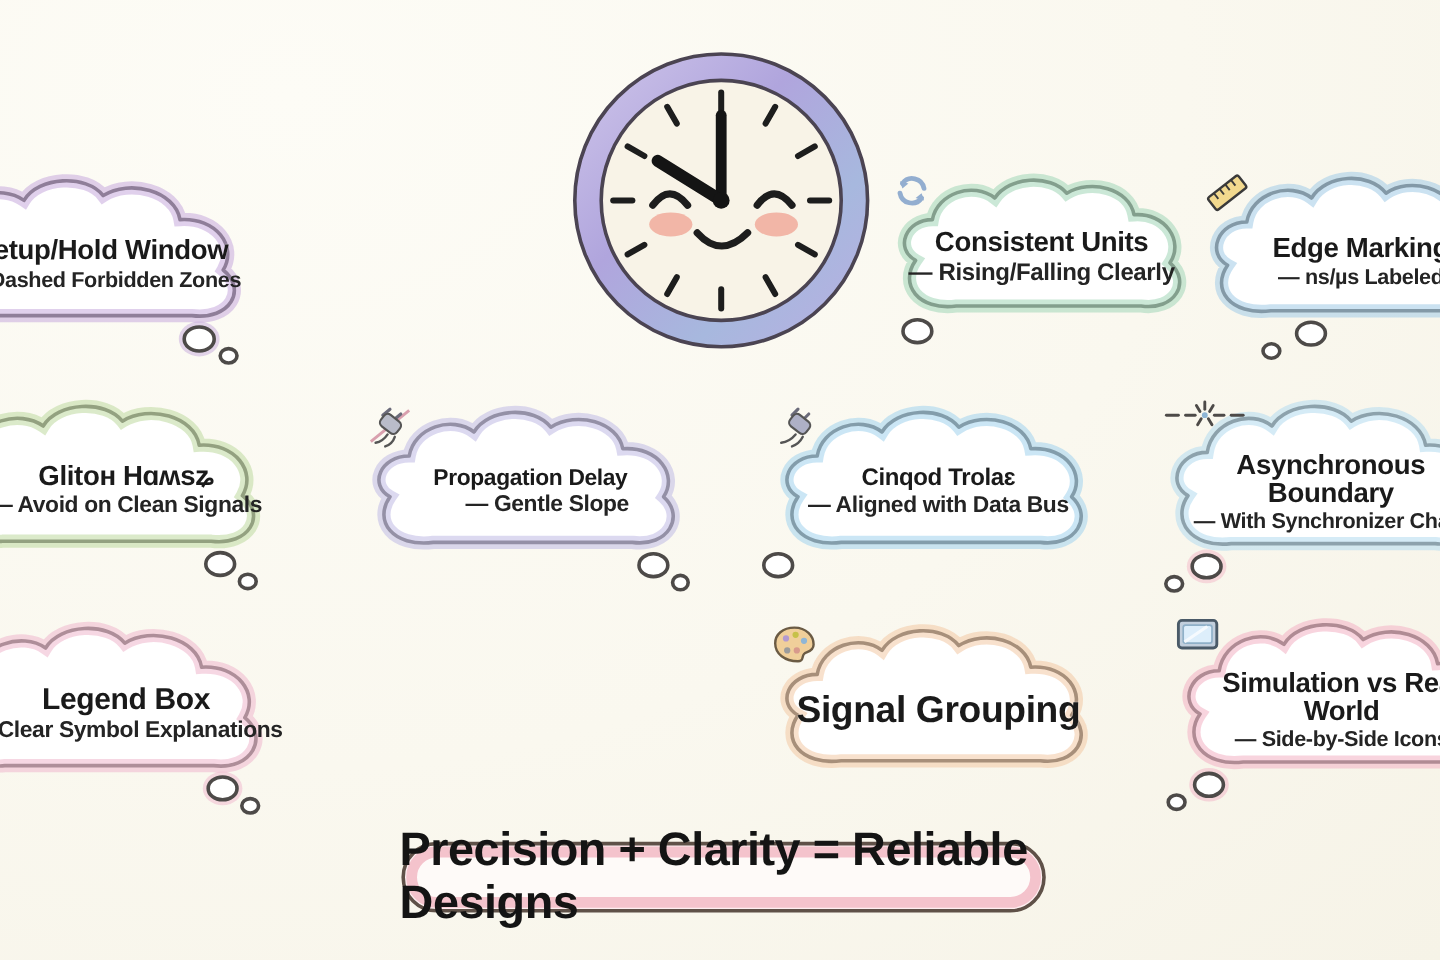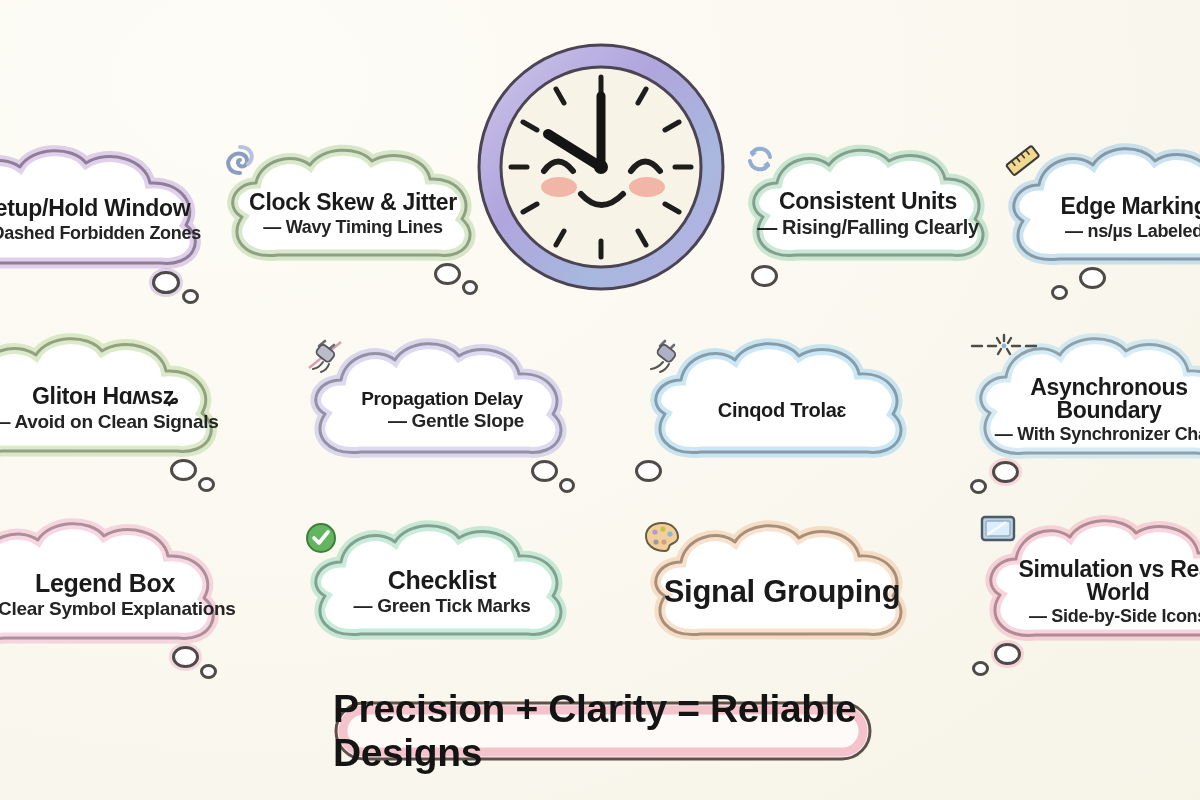--- a/index.html
+++ b/index.html
@@ -100,42 +100,20 @@
       <span class="icon">
         
       </span>
       <div class="ctitle" style="font-size:23px;">Setup/Hold Window</div>
       <div class="csub" style="font-size:18px;margin-top:3px;">— Dashed Forbidden Zones</div>
     </div>
     <div class="bub" style="left:228px;top:128px;width:22px;height:17px;background:#fff;border:3px solid #4d4a48;box-shadow:0 0 0 3px rgba(198,169,220,.5);"></div>
     <div class="bub" style="left:258px;top:146px;width:11px;height:9px;background:#fff;border:3px solid #4d4a48;"></div>
   </div>
 
-  <div class="cloud" style="left:222px;top:143px;width:262px;height:140px;">
-    <svg width="262" height="140" viewBox="0 0 262 140">
-      <path d="M56 112 C22 116 6 94 20 74 C2 64 12 40 34 40 C38 18 70 8 88 22
-               C100 4 136 2 150 18 C170 6 204 14 208 36 C236 34 252 58 240 76
-               C258 92 244 116 216 112 Z" fill="#ffffff" stroke="#4d4a48" stroke-width="3" stroke-linejoin="round"></path>
-      <path d="M56 112 C22 116 6 94 20 74 C2 64 12 40 34 40 C38 18 70 8 88 22
-               C100 4 136 2 150 18 C170 6 204 14 208 36 C236 34 252 58 240 76
-               C258 92 244 116 216 112 Z" fill="none" stroke="#bcd8a8" stroke-width="11" opacity="0.6"></path>
-    </svg>
-    <div class="content">
-      <span class="icon">
-        <svg width="36" height="34" viewBox="0 0 36 34">
-          <path d="M18 30 C6 30 3 19 10 13 C16 8 25 11 25 18 C25 23 20 25 17 22 C15 20 16 17 18 17" fill="none" stroke="#8a9cc0" stroke-width="4" stroke-linecap="round"></path>
-          <path d="M18 4 C30 4 33 15 26 21" fill="none" stroke="#b7c3da" stroke-width="4" stroke-linecap="round"></path>
-        </svg>
-      </span>
-      <div class="ctitle" style="font-size:23px;">Clock Skew &amp; Jitter</div>
-      <div class="csub" style="font-size:18px;margin-top:3px;">— Wavy Timing Lines</div>
-    </div>
-    <div class="bub" style="left:212px;top:120px;width:21px;height:16px;background:#fff;border:3px solid #4d4a48;"></div>
-    <div class="bub" style="left:240px;top:137px;width:10px;height:9px;background:#fff;border:3px solid #4d4a48;"></div>
-  </div>
 
   <div class="cloud" style="left:743px;top:143px;width:250px;height:140px;">
     <svg width="250" height="140" viewBox="0 0 250 140">
       <path d="M54 112 C22 116 6 94 20 74 C2 64 12 40 34 40 C38 18 68 8 86 22
                C98 4 132 2 146 18 C166 6 198 14 202 36 C228 34 244 58 232 76
                C250 92 236 116 208 112 Z" fill="#ffffff" stroke="#4d4a48" stroke-width="3" stroke-linejoin="round"></path>
       <path d="M54 112 C22 116 6 94 20 74 C2 64 12 40 34 40 C38 18 68 8 86 22
                C98 4 132 2 146 18 C166 6 198 14 202 36 C228 34 244 58 232 76
                C250 92 236 116 208 112 Z" fill="none" stroke="#a8d9bd" stroke-width="11" opacity="0.6"></path>
     </svg>
@@ -238,20 +216,21 @@
     </svg>
     <div class="content">
       <span class="icon">
         <svg width="42" height="36" viewBox="0 0 42 36">
           <path d="M17 8 l5 -5 M26 12 l5 -5" stroke="#6b6b7a" stroke-width="2.6" stroke-linecap="round"></path>
           <rect x="15" y="9" width="17" height="12" rx="4" transform="rotate(38 23 15)" fill="#aeb0c6" stroke="#555" stroke-width="1.8"></rect>
           <path d="M20 24 q-5 6 -12 7 M26 26 q-3 6 -9 8" fill="none" stroke="#555" stroke-width="2" stroke-linecap="round"></path>
         </svg>
       </span>
       <div class="ctitle" style="font-size:20px;">Cinqod Trolaɛ</div>
+      <div class="csub" style="font-size:19px;margin-top:3px;">— Aligned with Data Bus</div>
     </div>
     <div class="bub" style="left:-8px;top:122px;width:21px;height:16px;background:#fff;border:3px solid #4d4a48;"></div>
   </div>
 
   <div class="cloud" style="left:968px;top:333px;width:282px;height:152px;">
     <svg width="282" height="152" viewBox="0 0 282 152">
       <path d="M58 120 C24 124 8 100 22 80 C4 70 14 44 38 44 C42 18 74 8 92 22
                C104 2 144 0 158 18 C180 4 216 14 220 38 C250 36 266 60 254 80
                C272 96 258 124 228 120 Z" fill="#ffffff" stroke="#4d4a48" stroke-width="3" stroke-linejoin="round"></path>
       <path d="M58 120 C24 124 8 100 22 80 C4 70 14 44 38 44 C42 18 74 8 92 22
@@ -295,40 +274,20 @@
       <span class="icon">
         
       </span>
       <div class="ctitle" style="font-size:25px;text-align:right;">Legend Box</div>
       <div class="csub" style="font-size:19px;margin-top:3px;">— Clear Symbol Explanations</div>
     </div>
     <div class="bub" style="left:230px;top:128px;width:21px;height:16px;background:#fff;border:3px solid #4d4a48;box-shadow:0 0 0 3px rgba(240,188,208,.55);"></div>
     <div class="bub" style="left:258px;top:146px;width:11px;height:9px;background:#fff;border:3px solid #4d4a48;"></div>
   </div>
 
-  <div class="cloud" style="left:303px;top:520px;width:278px;height:142px;">
-    <svg width="278" height="142" viewBox="0 0 278 142">
-      <path d="M58 114 C24 118 8 96 22 76 C4 66 14 42 38 42 C42 18 74 8 92 22
-               C104 2 142 0 156 18 C178 4 212 14 216 36 C246 34 262 58 250 76
-               C268 92 254 118 224 114 Z" fill="#ffffff" stroke="#4d4a48" stroke-width="3" stroke-linejoin="round"></path>
-      <path d="M58 114 C24 118 8 96 22 76 C4 66 14 42 38 42 C42 18 74 8 92 22
-               C104 2 142 0 156 18 C178 4 212 14 216 36 C246 34 262 58 250 76
-               C268 92 254 118 224 114 Z" fill="none" stroke="#a5ddc2" stroke-width="11" opacity="0.6"></path>
-    </svg>
-    <div class="content">
-      <span class="icon">
-        <svg width="36" height="36" viewBox="0 0 36 36">
-          <circle cx="18" cy="18" r="14" fill="#63b55f" stroke="#3f7d3c" stroke-width="2"></circle>
-          <path d="M11 18 l5 5 l9 -11" fill="none" stroke="#ffffff" stroke-width="3.6" stroke-linecap="round" stroke-linejoin="round"></path>
-        </svg>
-      </span>
-      <div class="ctitle" style="font-size:25px;">Checklist</div>
-      <div class="csub" style="font-size:19px;margin-top:3px;">— Green Tick Marks</div>
-    </div>
-  </div>
 
   <div class="cloud" style="left:643px;top:520px;width:278px;height:142px;">
     <svg width="278" height="142" viewBox="0 0 278 142">
       <path d="M58 114 C24 118 8 96 22 76 C4 66 14 42 38 42 C42 18 74 8 92 22
                C104 2 142 0 156 18 C178 4 212 14 216 36 C246 34 262 58 250 76
                C268 92 254 118 224 114 Z" fill="#ffffff" stroke="#4d4a48" stroke-width="3" stroke-linejoin="round"></path>
       <path d="M58 114 C24 118 8 96 22 76 C4 66 14 42 38 42 C42 18 74 8 92 22
                C104 2 142 0 156 18 C178 4 212 14 216 36 C246 34 262 58 250 76
                C268 92 254 118 224 114 Z" fill="none" stroke="#f2c9a4" stroke-width="11" opacity="0.55"></path>
     </svg>

